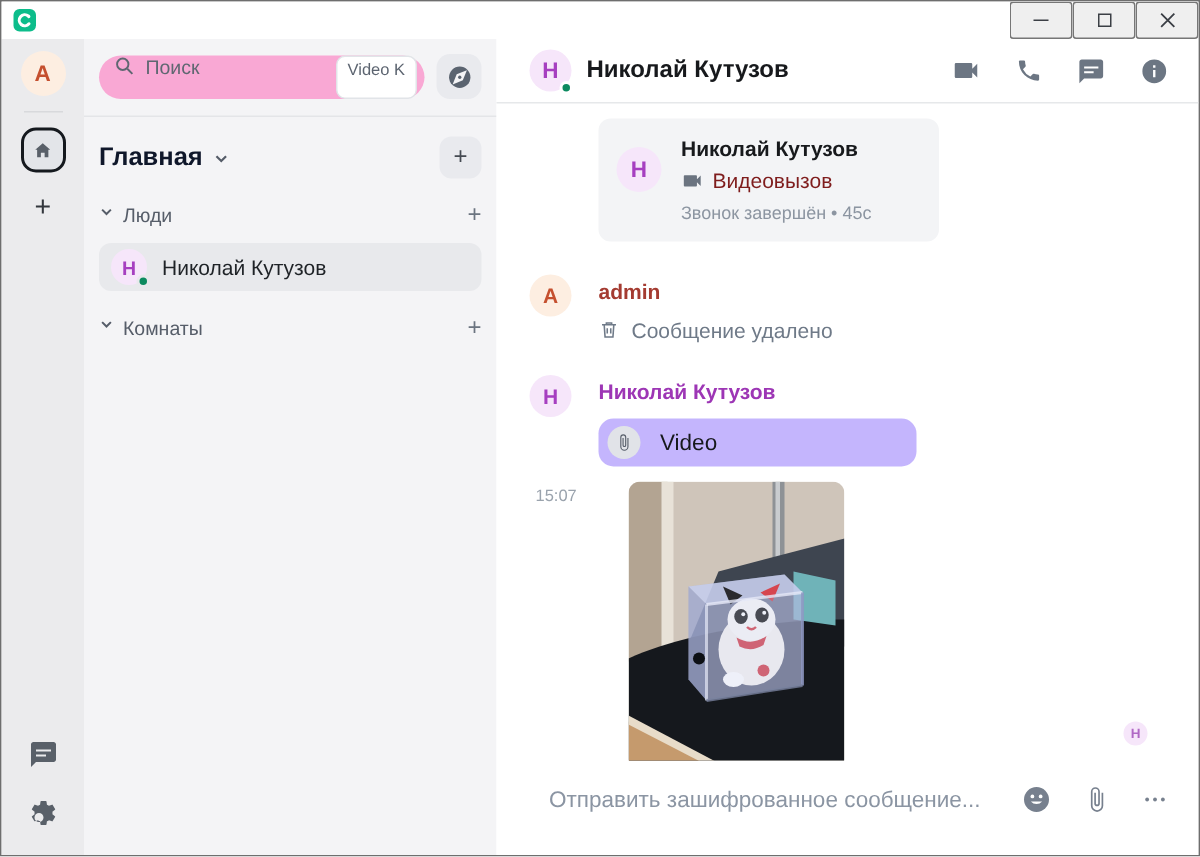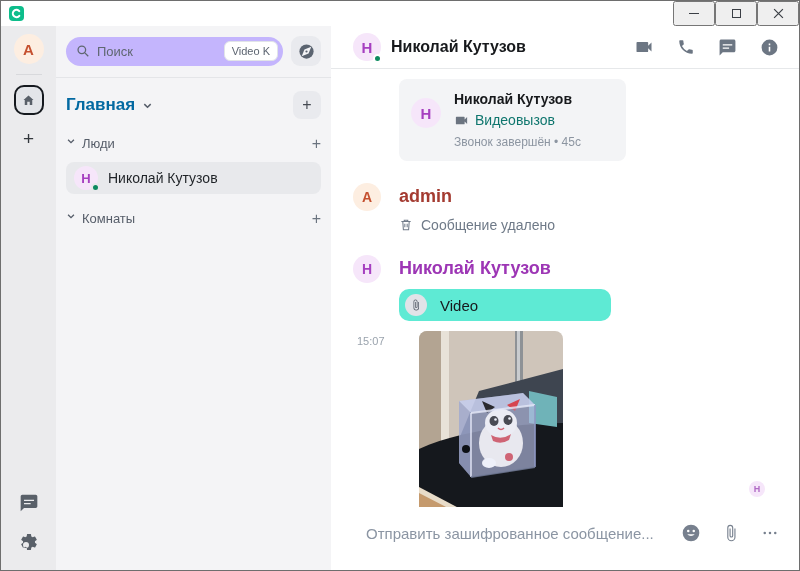--- a/index.html
+++ b/index.html
@@ -23,27 +23,27 @@
   .rail-avatar { width:30px; height:30px; border-radius:50%; background:#fdeee1; color:#c5502f; font-weight:bold; font-size:15px; display:flex; align-items:center; justify-content:center; }
   .rail-divider { width:26px; height:1px; background:#d8d9dc; margin:10px 0; }
   .home-btn { width:30px; height:30px; border-radius:10px; border:2px solid #15191e; background:#e3e5e9; display:flex; align-items:center; justify-content:center; }
   .rail-plus { margin-top:14px; font-size:19px; color:#33373d; background:none; border:none; line-height:1; cursor:default; }
   .rail-spacer { flex:1; }
   .rail-icon-btn { background:none; border:none; margin-bottom:16px; cursor:default; }
 
   
   .sidebar { width:275px; background:#f4f4f6; padding:10px 10px 0 10px; flex:0 0 auto; }
   .search-row { display:flex; gap:8px; align-items:center; }
-  .searchbox { flex:1; height:29px; border-radius:15px; background:#c4b5fd; display:flex; align-items:center; padding:0 5px 0 10px; }
+  .searchbox { flex:1; height:29px; border-radius:15px; background:#f9a8d4; display:flex; padding:0 5px 0 10px; }
   .searchbox .ph { font-size:13px; color:#5f6771; margin-left:7px; }
   .shortcut { margin-left:auto; background:#fff; border:1px solid #e1e4e8; border-radius:6px; font-size:11px; color:#5c6470; padding:3px 7px; }
   .explore-btn { width:30px; height:30px; border-radius:9px; background:#e9eaee; border:none; display:flex; align-items:center; justify-content:center; }
   .sidebar-divider { height:1px; background:#e4e5e8; margin:11px -10px 0 -10px; }
   .space-row { display:flex; align-items:center; margin-top:13px; }
-  .space-name { font-size:17px; font-weight:bold; color:#0369a1; }
+  .space-name { font-size:17px; font-weight:bold; color:#0f172a; }
   .space-chevron { margin-left:7px; display:flex; }
   .space-plus { margin-left:auto; width:28px; height:28px; border-radius:8px; background:#e9eaee; border:none; font-size:16px; color:#454a52; line-height:1; }
   .section-row { display:flex; margin-top:17px; color:#565d69; }
   .section-label { font-size:13px; margin-left:6px; color:#565d69; }
   .section-plus { margin-left:auto; background:none; border:none; font-size:16px; color:#6b7480; line-height:1; }
   .room-item { margin-top:10px; height:32px; border-radius:8px; background:#e8e9ec; display:flex; align-items:center; padding:0 8px; }
   .avatar-wrap { position:relative; flex:0 0 auto; }
   .room-avatar { width:24px; height:24px; border-radius:50%; background:#f6e6fa; color:#a63fc0; font-weight:bold; font-size:13px; display:flex; align-items:center; justify-content:center; }
   .presence { position:absolute; right:-2px; bottom:-2px; width:9px; height:9px; border-radius:50%; background:#0c8a5f; border:2px solid #e8e9ec; }
   .room-name { font-size:14px; color:#1f2327; margin-left:10px; }
@@ -55,33 +55,33 @@
   .hdr-presence { position:absolute; right:-1px; bottom:-2px; width:9px; height:9px; border-radius:50%; background:#0c8a5f; border:2px solid #fff; }
   .hdr-name { font-size:16px; font-weight:bold; color:#17191c; margin-left:10px; }
   .hdr-icons { margin-left:auto; display:flex; gap:23px; align-items:center; }
   .hdr-icons button { background:none; border:none; display:flex; }
 
   .timeline { flex:1; overflow:hidden; }
   .call-card { margin:10px 0 0 68px; width:227px; background:#f3f4f6; border-radius:8px; padding:12px 14px 12px 12px; display:flex; }
   .cc-avatar { width:30px; height:30px; border-radius:50%; background:#f6e6fa; color:#a63fc0; font-weight:bold; font-size:15px; display:flex; align-items:center; justify-content:center; margin-top:7px; flex:0 0 auto; }
   .cc-body { margin-left:13px; }
   .cc-name { font-size:14px; font-weight:bold; color:#17191c; }
-  .cc-kind { display:flex; align-items:center; gap:6px; margin-top:5px; color:#0f766e; font-size:14px; }
+  .cc-kind { display:flex; align-items:center; gap:6px; margin-top:5px; color:#7f1d1d; font-size:14px; }
   .cc-status { margin-top:7px; font-size:12px; color:#8c95a1; }
 
   .msg-group { display:flex; margin:20px 0 0 22px; }
   .msg-avatar { width:28px; height:28px; border-radius:50%; font-weight:bold; font-size:14px; display:flex; align-items:center; justify-content:center; flex:0 0 auto; margin-top:2px; }
   .msg-avatar.red { background:#fdeee1; color:#c5502f; }
   .msg-avatar.purple { background:#f6e6fa; color:#a63fc0; }
   .msg-content { margin-left:18px; }
-  .sender { font-size:18px; font-weight:bold; margin-top:5px; }
+  .sender { font-size:14px; font-weight:bold; margin-top:5px; }
   .sender.red { color:#a43b31; }
   .sender.purple { color:#9d36b5; }
   .deleted-row { display:flex; align-items:center; gap:8px; margin-top:10px; color:#6f7a88; font-size:14px; }
-  .file-pill { margin-top:10px; width:212px; height:32px; border-radius:10px; background:#5eead4; display:flex; align-items:center; padding-left:6px; }
+  .file-pill { margin-top:10px; width:212px; height:32px; border-radius:10px; background:#c4b5fd; display:flex; align-items:center; padding-left:6px; }
   .clip-circle { width:22px; height:22px; border-radius:50%; background:#e1e3e8; display:flex; align-items:center; justify-content:center; }
   .file-label { font-size:15px; color:#17191c; margin-left:13px; }
 
   .media-row { display:flex; margin:10px 0 0 26px;gap:20px; }
   .media-time { width:42px; font-size:11px; color:#9aa3ad; padding-top:4px; }
   .photo { width:144px; height:193px; border-radius:8px; overflow:hidden; line-height:0; }
 
   .receipt { position:absolute; right:34px; top:455px; width:16px; height:16px; border-radius:50%; background:#f6e6fa; color:#b069c5; font-size:9px; font-weight:bold; display:flex; align-items:center; justify-content:center; }
 
   .composer { height:64px; display:flex; align-items:center; padding:0 20px 12px 35px; flex:0 0 auto; }

